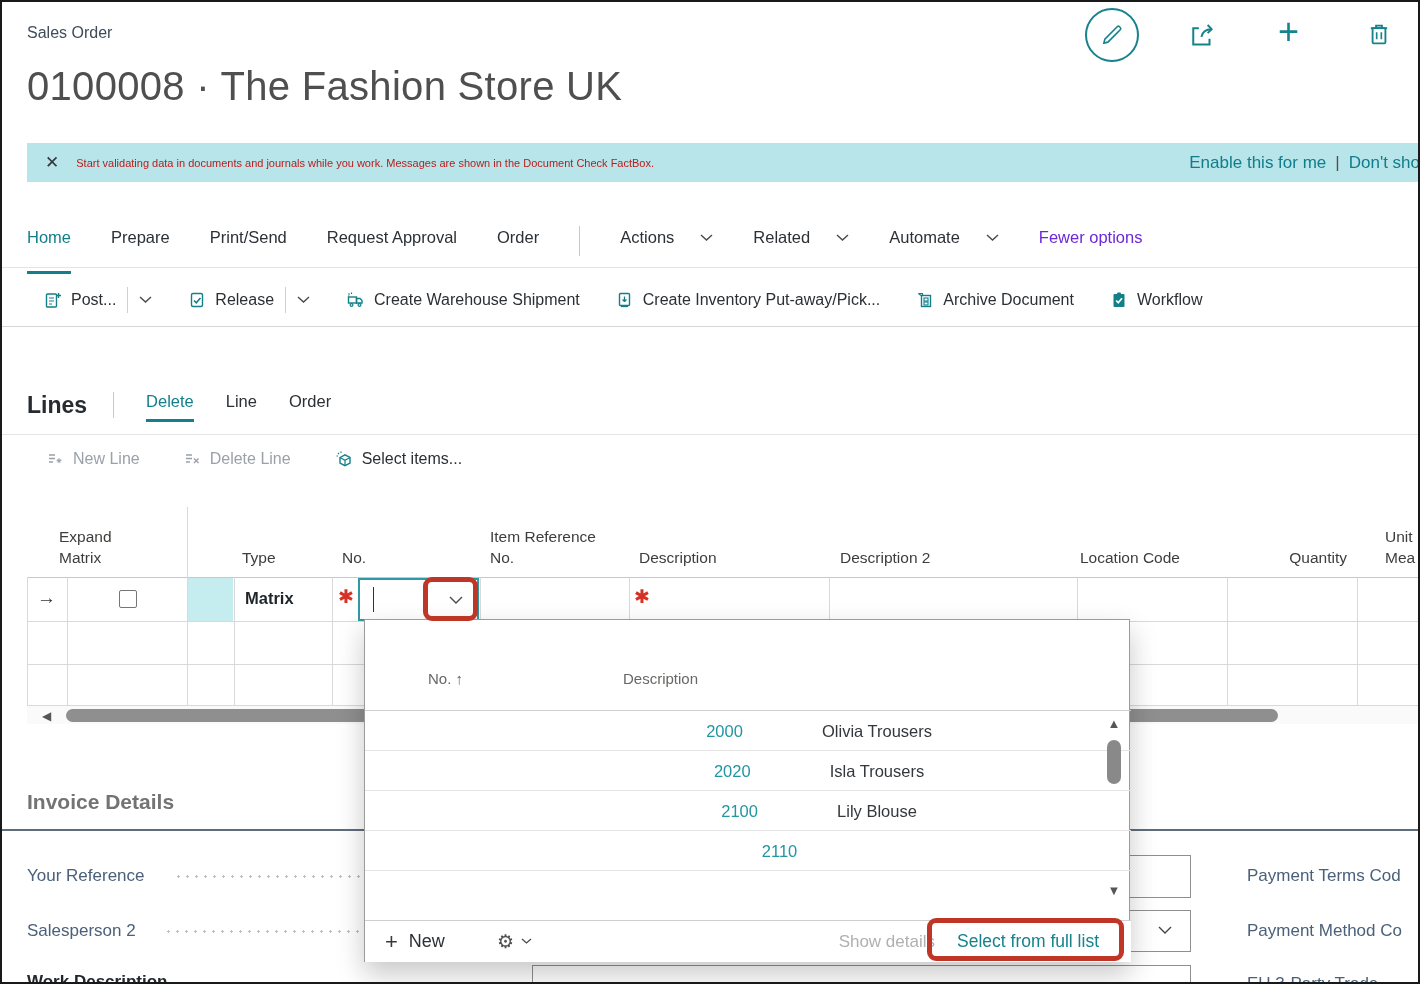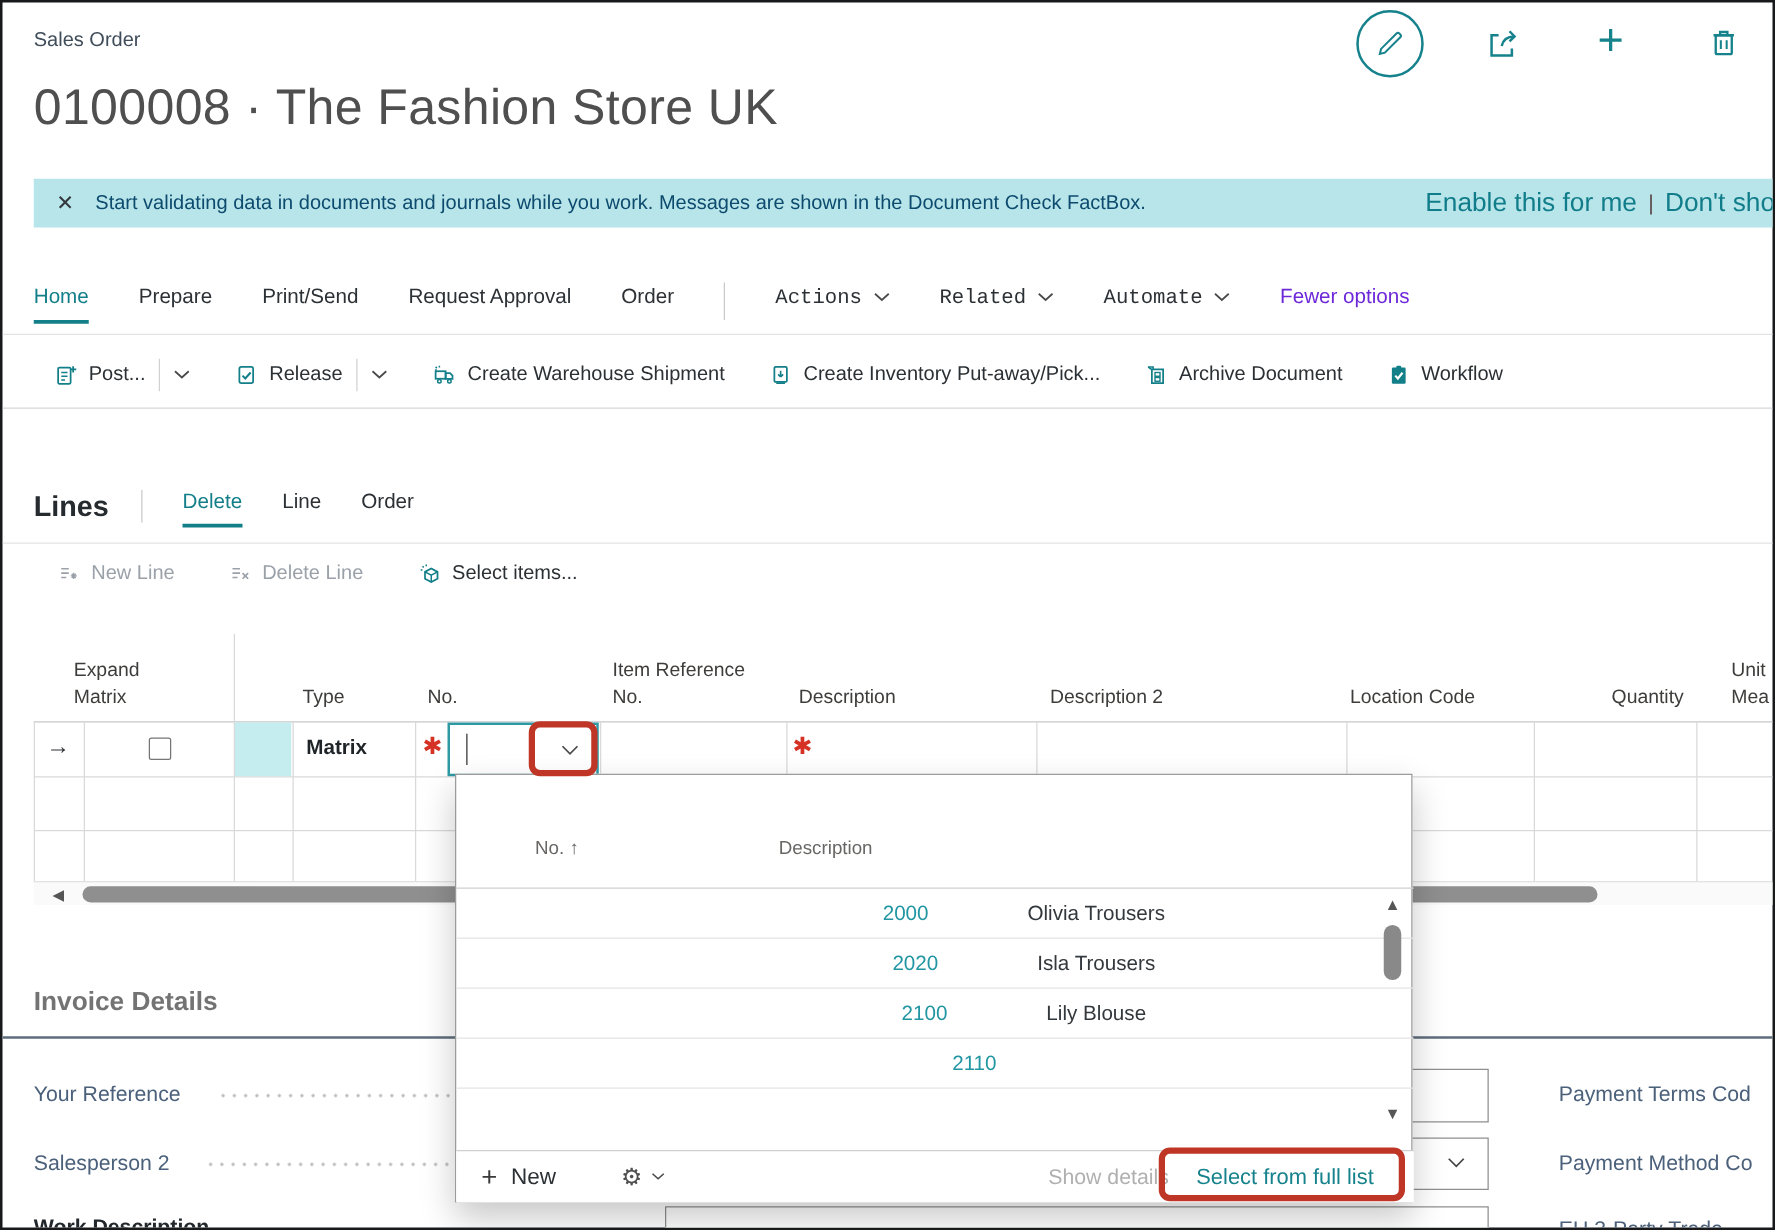--- a/index.html
+++ b/index.html
@@ -12,30 +12,30 @@
   
   .doc-type{font-size:16px;color:#3f4c59;}
   .page-title{font-size:40px;font-weight:300;color:#4f4f4f;letter-spacing:.3px;}
   .circle-btn{width:54px;height:54px;border:2px solid #16828c;border-radius:50%;display:flex;align-items:center;justify-content:center;color:#16828c;cursor:pointer;}
   .hicon{color:#16828c;cursor:pointer;}
   .plus-glyph{font-size:36px;font-weight:300;color:#16828c;line-height:1;cursor:pointer;}
 
   
   .banner{left:25px;top:141px;width:1393px;height:39px;background:#b8e5e9;display:flex;align-items:center;padding-left:18px;overflow:hidden;}
   .banner .close{font-size:17px;color:#32383e;cursor:pointer;}
-  .banner .msg{font-size:16px;color:#0c4a6e;margin-left:17px;white-space:nowrap;}
+  .banner .msg{font-size:11px;color:#b91c1c;margin-left:17px;white-space:nowrap;}
   .banner .links{margin-left:auto;display:flex;align-items:center;white-space:nowrap;}
-  .banner .blink{color:#117d8a;font-size:21px;cursor:pointer;}
+  .banner .blink{color:#117d8a;font-size:17px;cursor:pointer;}
   .banner .pipe{color:#5c4a4a;margin:0 9px;font-size:17px;}
 
   
   .tabs{left:25px;top:226px;display:flex;align-items:flex-start;gap:40px;font-size:16.5px;color:#2c3136;}
-  .tab{padding-bottom:9px;cursor:pointer;white-space:nowrap;}
+  .tab{padding-bottom:24px;cursor:pointer;white-space:nowrap;}
   .tab.active{color:#137f89;border-bottom:3px solid #137f89;}
-  .menu-item{display:flex;align-items:center;gap:9px;cursor:pointer;white-space:nowrap;font-family:Liberation Mono, monospace;}
+  .menu-item{display:flex;align-items:center;gap:26px;cursor:pointer;white-space:nowrap;}
   .vdiv{width:1px;height:30px;background:#c9c9c9;margin-top:-2px;}
   .fewer{color:#6d28d9;cursor:pointer;white-space:nowrap;}
   .hr{position:absolute;left:0;width:1420px;height:1px;background:#e4e4e4;}
 
   
   .toolbar{left:42px;top:276px;height:44px;display:flex;align-items:center;gap:36px;font-size:16px;color:#2b3034;}
   .act{display:flex;align-items:center;gap:9px;cursor:pointer;white-space:nowrap;}
   .act .ticon{color:#137f89;}
   .act .split{width:1px;height:26px;background:#d2d2d2;margin:0 2px;}
   .chev{color:#4a4a4a;}

